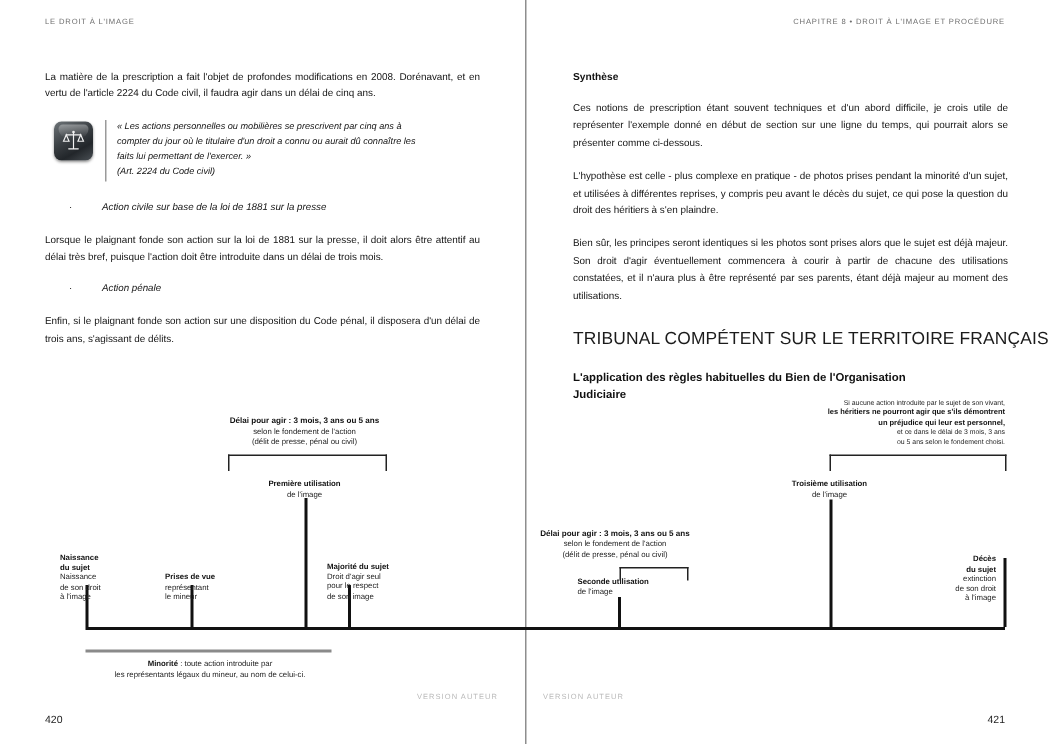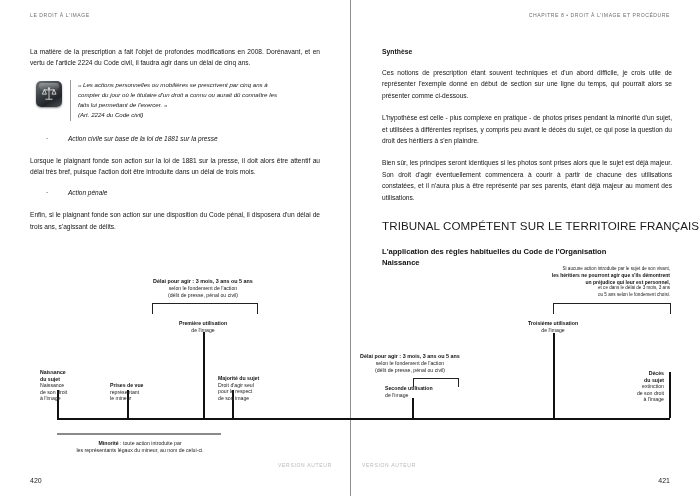--- a/index.html
+++ b/index.html
@@ -303,21 +303,21 @@
       <h3 class="sub">Synthèse</h3>
 
       <p class="body">Ces notions de prescription étant souvent techniques et d'un abord difficile, je crois utile de représenter l'exemple donné en début de section sur une ligne du temps, qui pourrait alors se présenter comme ci-dessous.</p>
 
       <p class="body">L'hypothèse est celle - plus complexe en pratique - de photos prises pendant la minorité d'un sujet, et utilisées à différentes reprises, y compris peu avant le décès du sujet, ce qui pose la question du droit des héritiers à s'en plaindre.</p>
 
       <p class="body">Bien sûr, les principes seront identiques si les photos sont prises alors que le sujet est déjà majeur. Son droit d'agir éventuellement commencera à courir à partir de chacune des utilisations constatées, et il n'aura plus à être représenté par ses parents, étant déjà majeur au moment des utilisations.</p>
 
       <h2 class="section">TRIBUNAL COMPÉTENT SUR LE TERRITOIRE FRANÇAIS</h2>
 
-      <h3 class="section-sub">L'application des règles habituelles du Code de l'Organisation Naissance</h3>
+      <h3 class="section-sub">L'application des règles habituelles du Bien de l'Organisation Judiciaire</h3>
     </div>
 
     <div class="watermark" style="left:12px;">VERSION AUTEUR</div>
     <div class="folio" style="right:30px;">421</div>
   </div>
 
   <div class="gutter"></div>
 
   <div class="timeline-layer">
 

